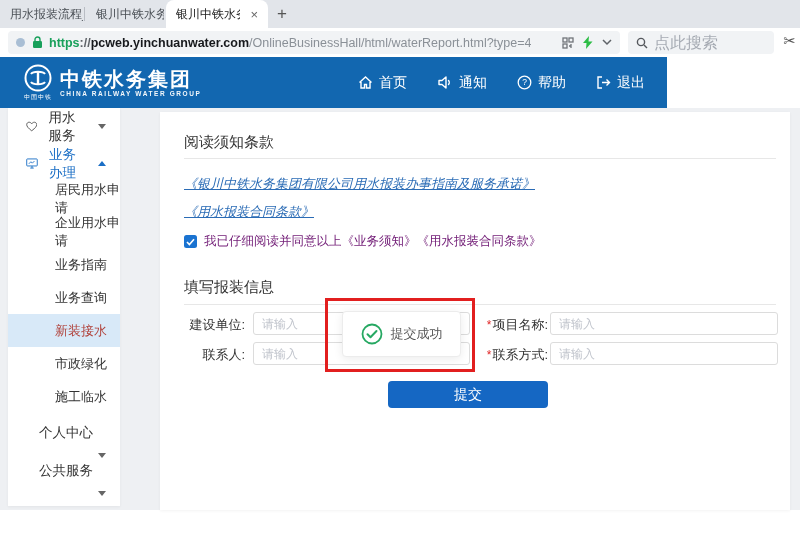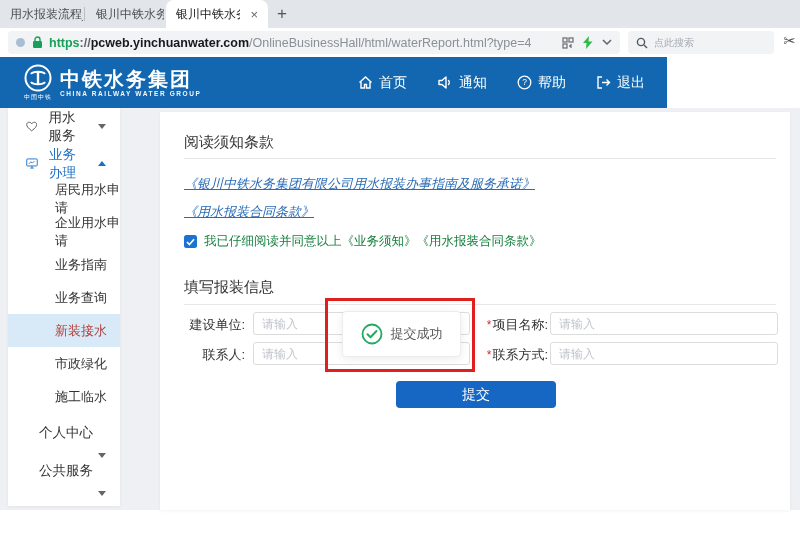--- a/index.html
+++ b/index.html
@@ -20,21 +20,21 @@
   .url-pill { position:absolute; left:8px; top:3px; width:612px; height:23px; background:#f1f3f5; border-radius:4px; display:flex; align-items:center; padding:1px 8px; }
   .site-dot { width:9px; height:9px; border-radius:50%; background:#a9bed4; margin-right:7px; flex:0 0 auto; }
   .lock-icon { margin-right:6px; display:flex; }
   .url-text { font-size:12.5px; white-space:nowrap; overflow:hidden; }
   .url-scheme { color:#18a05b; font-weight:bold; }
   .url-sep { color:#5f6368; font-weight:bold; }
   .url-domain { color:#17191c; font-weight:bold; }
   .url-path { color:#8a9097; }
   .pill-icons { margin-left:auto; display:flex; align-items:center; gap:9px; }
   .search-pill { position:absolute; left:628px; top:3px; width:146px; height:23px; background:#f1f3f5; border-radius:4px; display:flex; align-items:center; padding:0 8px; gap:6px; }
-  .search-pill input { border:none; outline:none; background:transparent; font-size:10px; width:100px; color:#0c4a6e; }
+  .search-pill input { border:none; outline:none; background:transparent; font-size:16px; width:100px; color:#0c4a6e; }
   .search-pill input::placeholder { color:#a6abb3; }
   .scissors { position:absolute; right:4px; top:4px; font-size:15px; color:#555; }
 
   
   .siteheader { position:absolute; left:0; top:57px; width:667px; height:51px; background:#1267b0; display:flex; align-items:center; }
   .logo-wrap { display:flex; align-items:center; margin-left:24px; gap:8px; }
   .emblem { display:flex; flex-direction:column; align-items:center; color:#fff; }
   .emblem-sub { font-size:6px; letter-spacing:1px; margin-top:1px; white-space:nowrap; }
   .logo-text { display:flex; flex-direction:column; color:#fff; }
   .logo-title { font-size:20px; font-weight:bold; letter-spacing:2px; line-height:1.1; }
@@ -55,29 +55,29 @@
   .caret { margin-left:auto; width:0; height:0; border-left:4.5px solid transparent; border-right:4.5px solid transparent; }
   .caret.down { border-top:5px solid #666; }
   .caret.up { border-bottom:5px solid #1a6ec5; }
   .sb-sub { height:33px; display:flex; align-items:center; padding-left:47px; font-size:13px; color:#333; cursor:pointer; }
   .sb-sub.active { background:#d8e9f8; color:#b0413a; }
 
   
   .sec-title { position:absolute; left:24px; font-size:15px; color:#333; }
   .hr { position:absolute; left:24px; width:592px; height:1px; background:#e7e7e7; }
   .doclink { position:absolute; left:24px; font-size:13px; color:#2a6bb5; text-decoration:underline; cursor:pointer; white-space:nowrap;font-style:italic; }
-  .agree-row { position:absolute; left:24px; top:121px; display:flex; align-items:center; gap:7px; font-size:12.5px; color:#15803d; }
+  .agree-row { position:absolute; left:24px; top:121px; display:flex; align-items:center; gap:7px; font-size:12.5px; color:#701a75; }
   .cbx { width:13px; height:13px; background:#1a73d1; border-radius:2.5px; display:flex; align-items:center; justify-content:center; flex:0 0 auto; }
 
   .frm-label { position:absolute; font-size:13px; color:#333; text-align:right; }
   .req { color:#e02626; margin-right:1px; font-size:12px; }
   .frm-input { position:absolute; height:23px; border:1px solid #dcdcdc; border-radius:3px; font-size:12px; padding:0 8px; color:#333; outline:none; background:#fff; }
   .frm-input::placeholder { color:#c0c4cc; }
 
-  .submit-btn { position:absolute; left:236px; top:269px; width:160px; height:27px; background:#1567c3; border:none; border-radius:4px; color:#fff; font-size:14px; cursor:pointer; font-family:inherit; }
+  .submit-btn { position:absolute; left:228px; top:269px; width:160px; height:27px; background:#1567c3; border:none; border-radius:4px; color:#fff; font-size:14px; cursor:pointer; font-family:inherit; }
 
   .toast { position:absolute; left:182px; top:199px; width:119px; height:46px; background:#fff; border:1px solid #ececec; border-radius:4px; box-shadow:0 2px 10px rgba(0,0,0,.08); display:flex; align-items:center; justify-content:center; gap:8px; z-index:5; }
   .toast-text { font-size:13px; color:#555; }
   .annot-rect { position:absolute; left:165px; top:186px; width:150px; height:74px; border:3px solid #e21f1f; z-index:6; pointer-events:none; }
 </style>
 </head>
 <body>
 
 <div id="app">
 

